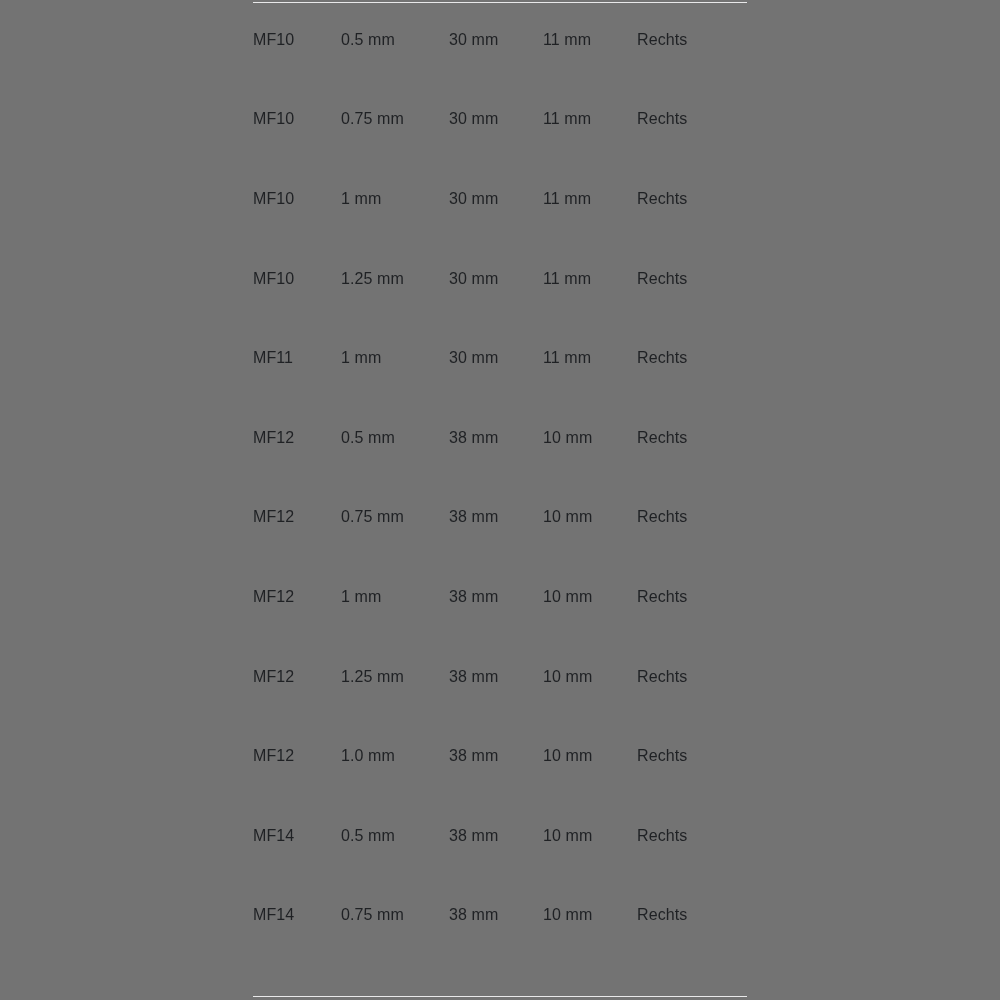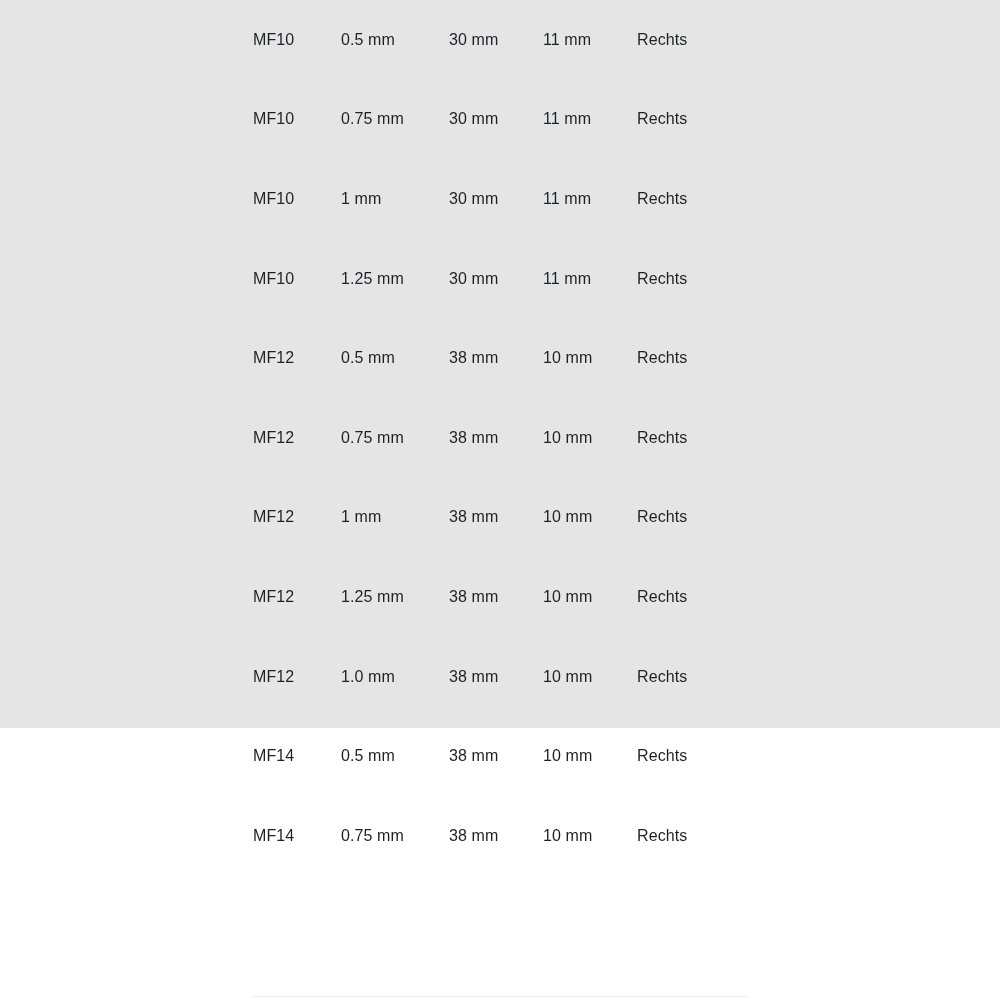--- a/index.html
+++ b/index.html
@@ -11,22 +11,22 @@
     width: 1000px;
     height: 1000px;
     overflow: hidden;
     font-family: "Liberation Sans", sans-serif;
     -webkit-font-smoothing: antialiased;
   }
 
   #page {
     position: relative;
     width: 1000px;
-    height: 728px;
-    background: #e5e5e5;
+    height: 1000px;
+    background: #737373;
   }
 
   
   .table-wrap {
     position: absolute;
     left: 253px;
     top: 0px;
     width: 494px;
   }
 
@@ -110,20 +110,27 @@
             <td class="c5">Rechts</td>
           </tr>
           <tr>
             <td class="c1">MF10</td>
             <td class="c2">1.25 mm</td>
             <td class="c3">30 mm</td>
             <td class="c4">11 mm</td>
             <td class="c5">Rechts</td>
           </tr>
           <tr>
+            <td class="c1">MF11</td>
+            <td class="c2">1 mm</td>
+            <td class="c3">30 mm</td>
+            <td class="c4">11 mm</td>
+            <td class="c5">Rechts</td>
+          </tr>
+          <tr>
             <td class="c1">MF12</td>
             <td class="c2">0.5 mm</td>
             <td class="c3">38 mm</td>
             <td class="c4">10 mm</td>
             <td class="c5">Rechts</td>
           </tr>
           <tr>
             <td class="c1">MF12</td>
             <td class="c2">0.75 mm</td>
             <td class="c3">38 mm</td>

